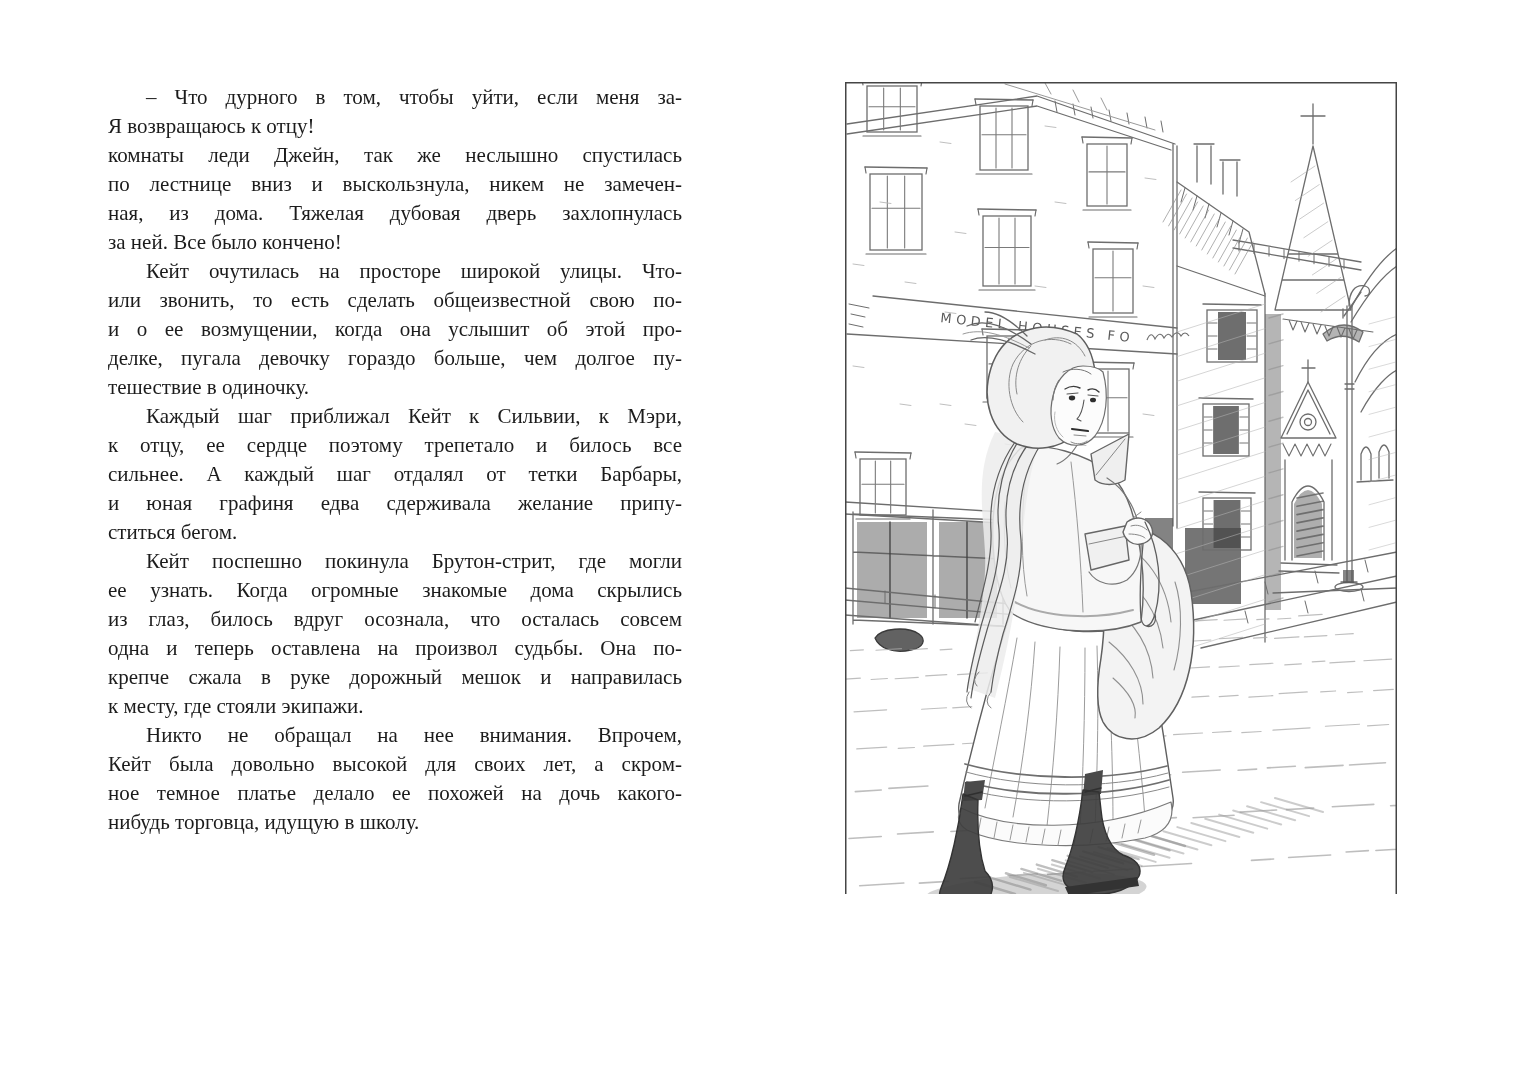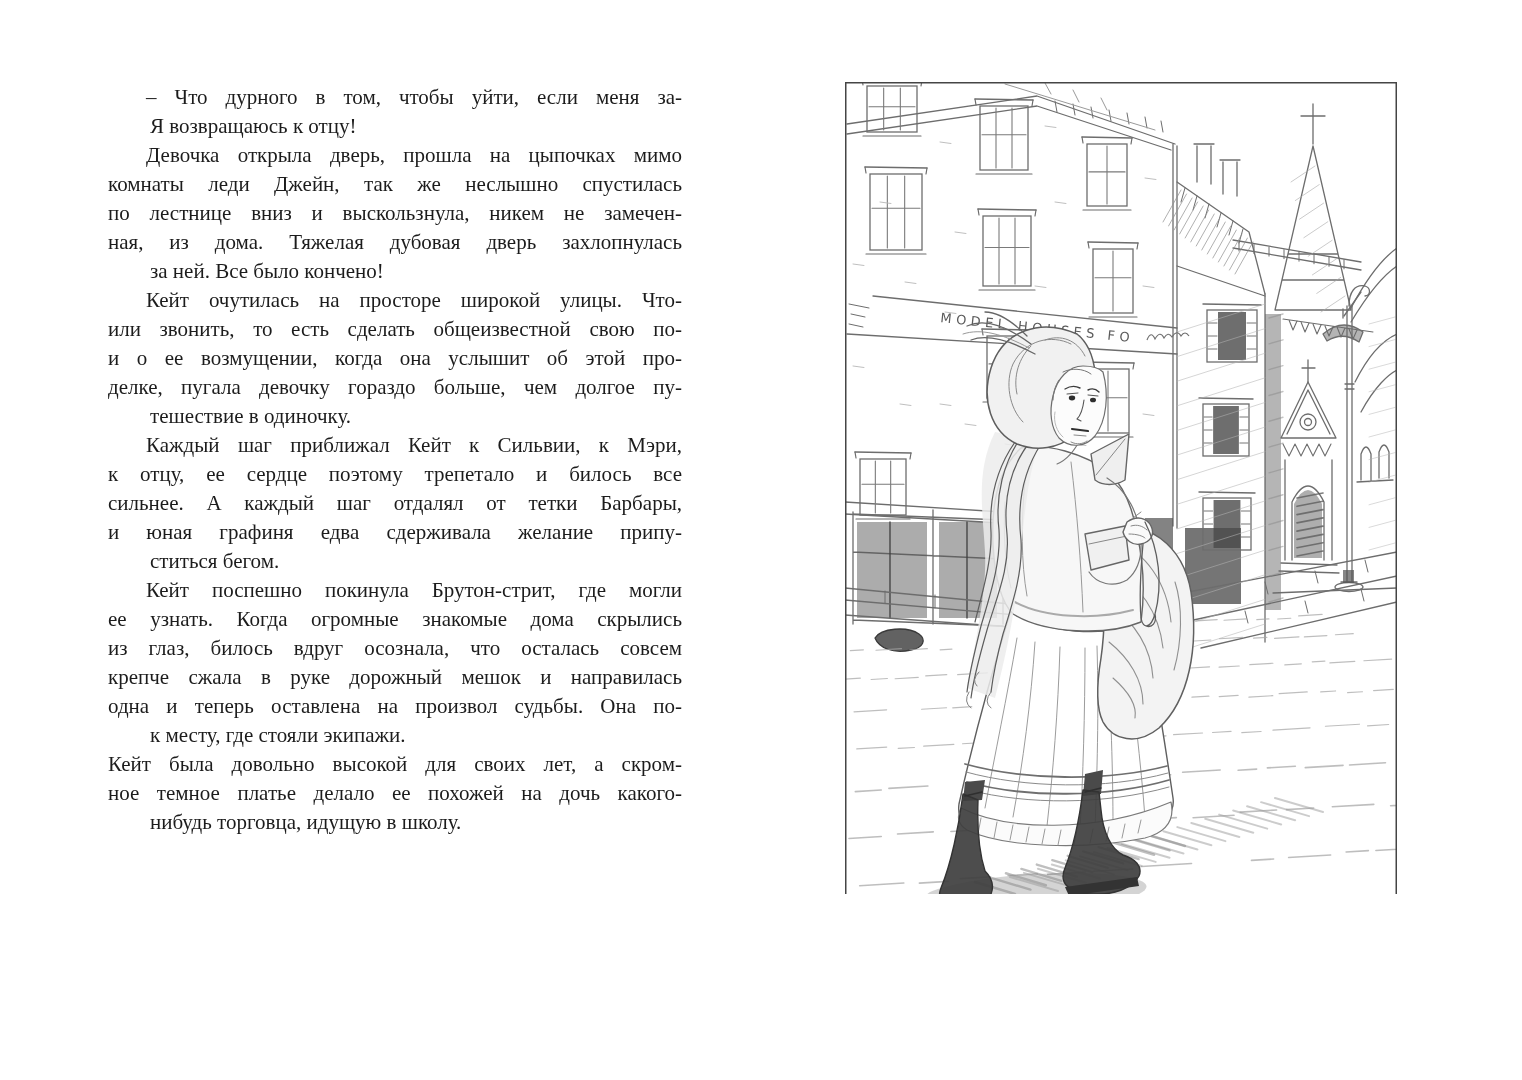--- a/index.html
+++ b/index.html
@@ -3,38 +3,37 @@
 <meta charset="utf-8">
 <style>
   html,body{margin:0;padding:0;background:#ffffff;}
   .stage{position:relative;width:1522px;height:894px;background:#ffffff;overflow:hidden;
          font-family:"Liberation Serif",serif;}
   .text-col{position:absolute;left:108px;top:83px;width:574px;color:#1c1c1c;
             font-size:21px;line-height:29px;}
   .para{margin:0;}
   .line{text-align:justify;text-align-last:justify;}
   .line.first{text-indent:38px;}
-  .line.last{text-align-last:left;margin-left:42px;}
+  .line.last{text-align-last:left;}
   .page-num{position:absolute;left:108px;top:971px;font-weight:normal;font-size:21.5px;color:#1c1c1c;}
   .illu{position:absolute;left:845px;top:82px;width:552px;height:868px;}
   .stray{position:absolute;left:1364px;top:983px;color:#8a8a8a;font-size:11px;
          letter-spacing:3px;font-family:"DejaVu Sans Mono",monospace;}
 </style>
 </head>
 <body>
 
 <div class="stage">
 
   <div class="text-col">
       <div class="para">
         <div class="line first">– Что дурного в том, чтобы уйти, если меня за-</div>
         <div class="line last">Я возвращаюсь к отцу!</div>
       </div>
       <div class="para">
-        <div class="line first">Девочка открыла дверь, прошла на цыпочках мимо</div>
         <div class="line">комнаты леди Джейн, так же неслышно спустилась</div>
         <div class="line">по лестнице вниз и выскользнула, никем не замечен-</div>
         <div class="line">ная, из дома. Тяжелая дубовая дверь захлопнулась</div>
         <div class="line last">за ней. Все было кончено!</div>
       </div>
       <div class="para">
         <div class="line first">Кейт очутилась на просторе широкой улицы. Что-</div>
         <div class="line">или звонить, то есть сделать общеизвестной свою по-</div>
         <div class="line">и о ее возмущении, когда она услышит об этой про-</div>
         <div class="line">делке, пугала девочку гораздо больше, чем долгое пу-</div>
@@ -44,25 +43,26 @@
         <div class="line first">Каждый шаг приближал Кейт к Сильвии, к Мэри,</div>
         <div class="line">к отцу, ее сердце поэтому трепетало и билось все</div>
         <div class="line">сильнее. А каждый шаг отдалял от тетки Барбары,</div>
         <div class="line">и юная графиня едва сдерживала желание припу-</div>
         <div class="line last">ститься бегом.</div>
       </div>
       <div class="para">
         <div class="line first">Кейт поспешно покинула Брутон-стрит, где могли</div>
         <div class="line">ее узнать. Когда огромные знакомые дома скрылись</div>
         <div class="line">из глаз, билось вдруг осознала, что осталась совсем</div>
+        <div class="line">одна и теперь оставлена на произвол судьбы. Она по-</div>
         <div class="line">крепче сжала в руке дорожный мешок и направилась</div>
-        <div class="line">одна и теперь оставлена на произвол судьбы. Она по-</div>
         <div class="line last">к месту, где стояли экипажи.</div>
       </div>
       <div class="para">
+        <div class="line first">Никто не обращал на нее внимания. Впрочем,</div>
         <div class="line">Кейт была довольно высокой для своих лет, а скром-</div>
         <div class="line">ное темное платье делало ее похожей на дочь какого-</div>
         <div class="line last">нибудь торговца, идущую в школу.</div>
       </div>
     </div>
   <div class="page-num">158</div>
 
   <svg id="illu" class="illu" viewBox="0 0 552 868" xmlns="http://www.w3.org/2000/svg">
 
     <g id="g-arch" stroke="#6d6d6d" stroke-width="1.3" fill="none" stroke-linecap="round" stroke-linejoin="round">

